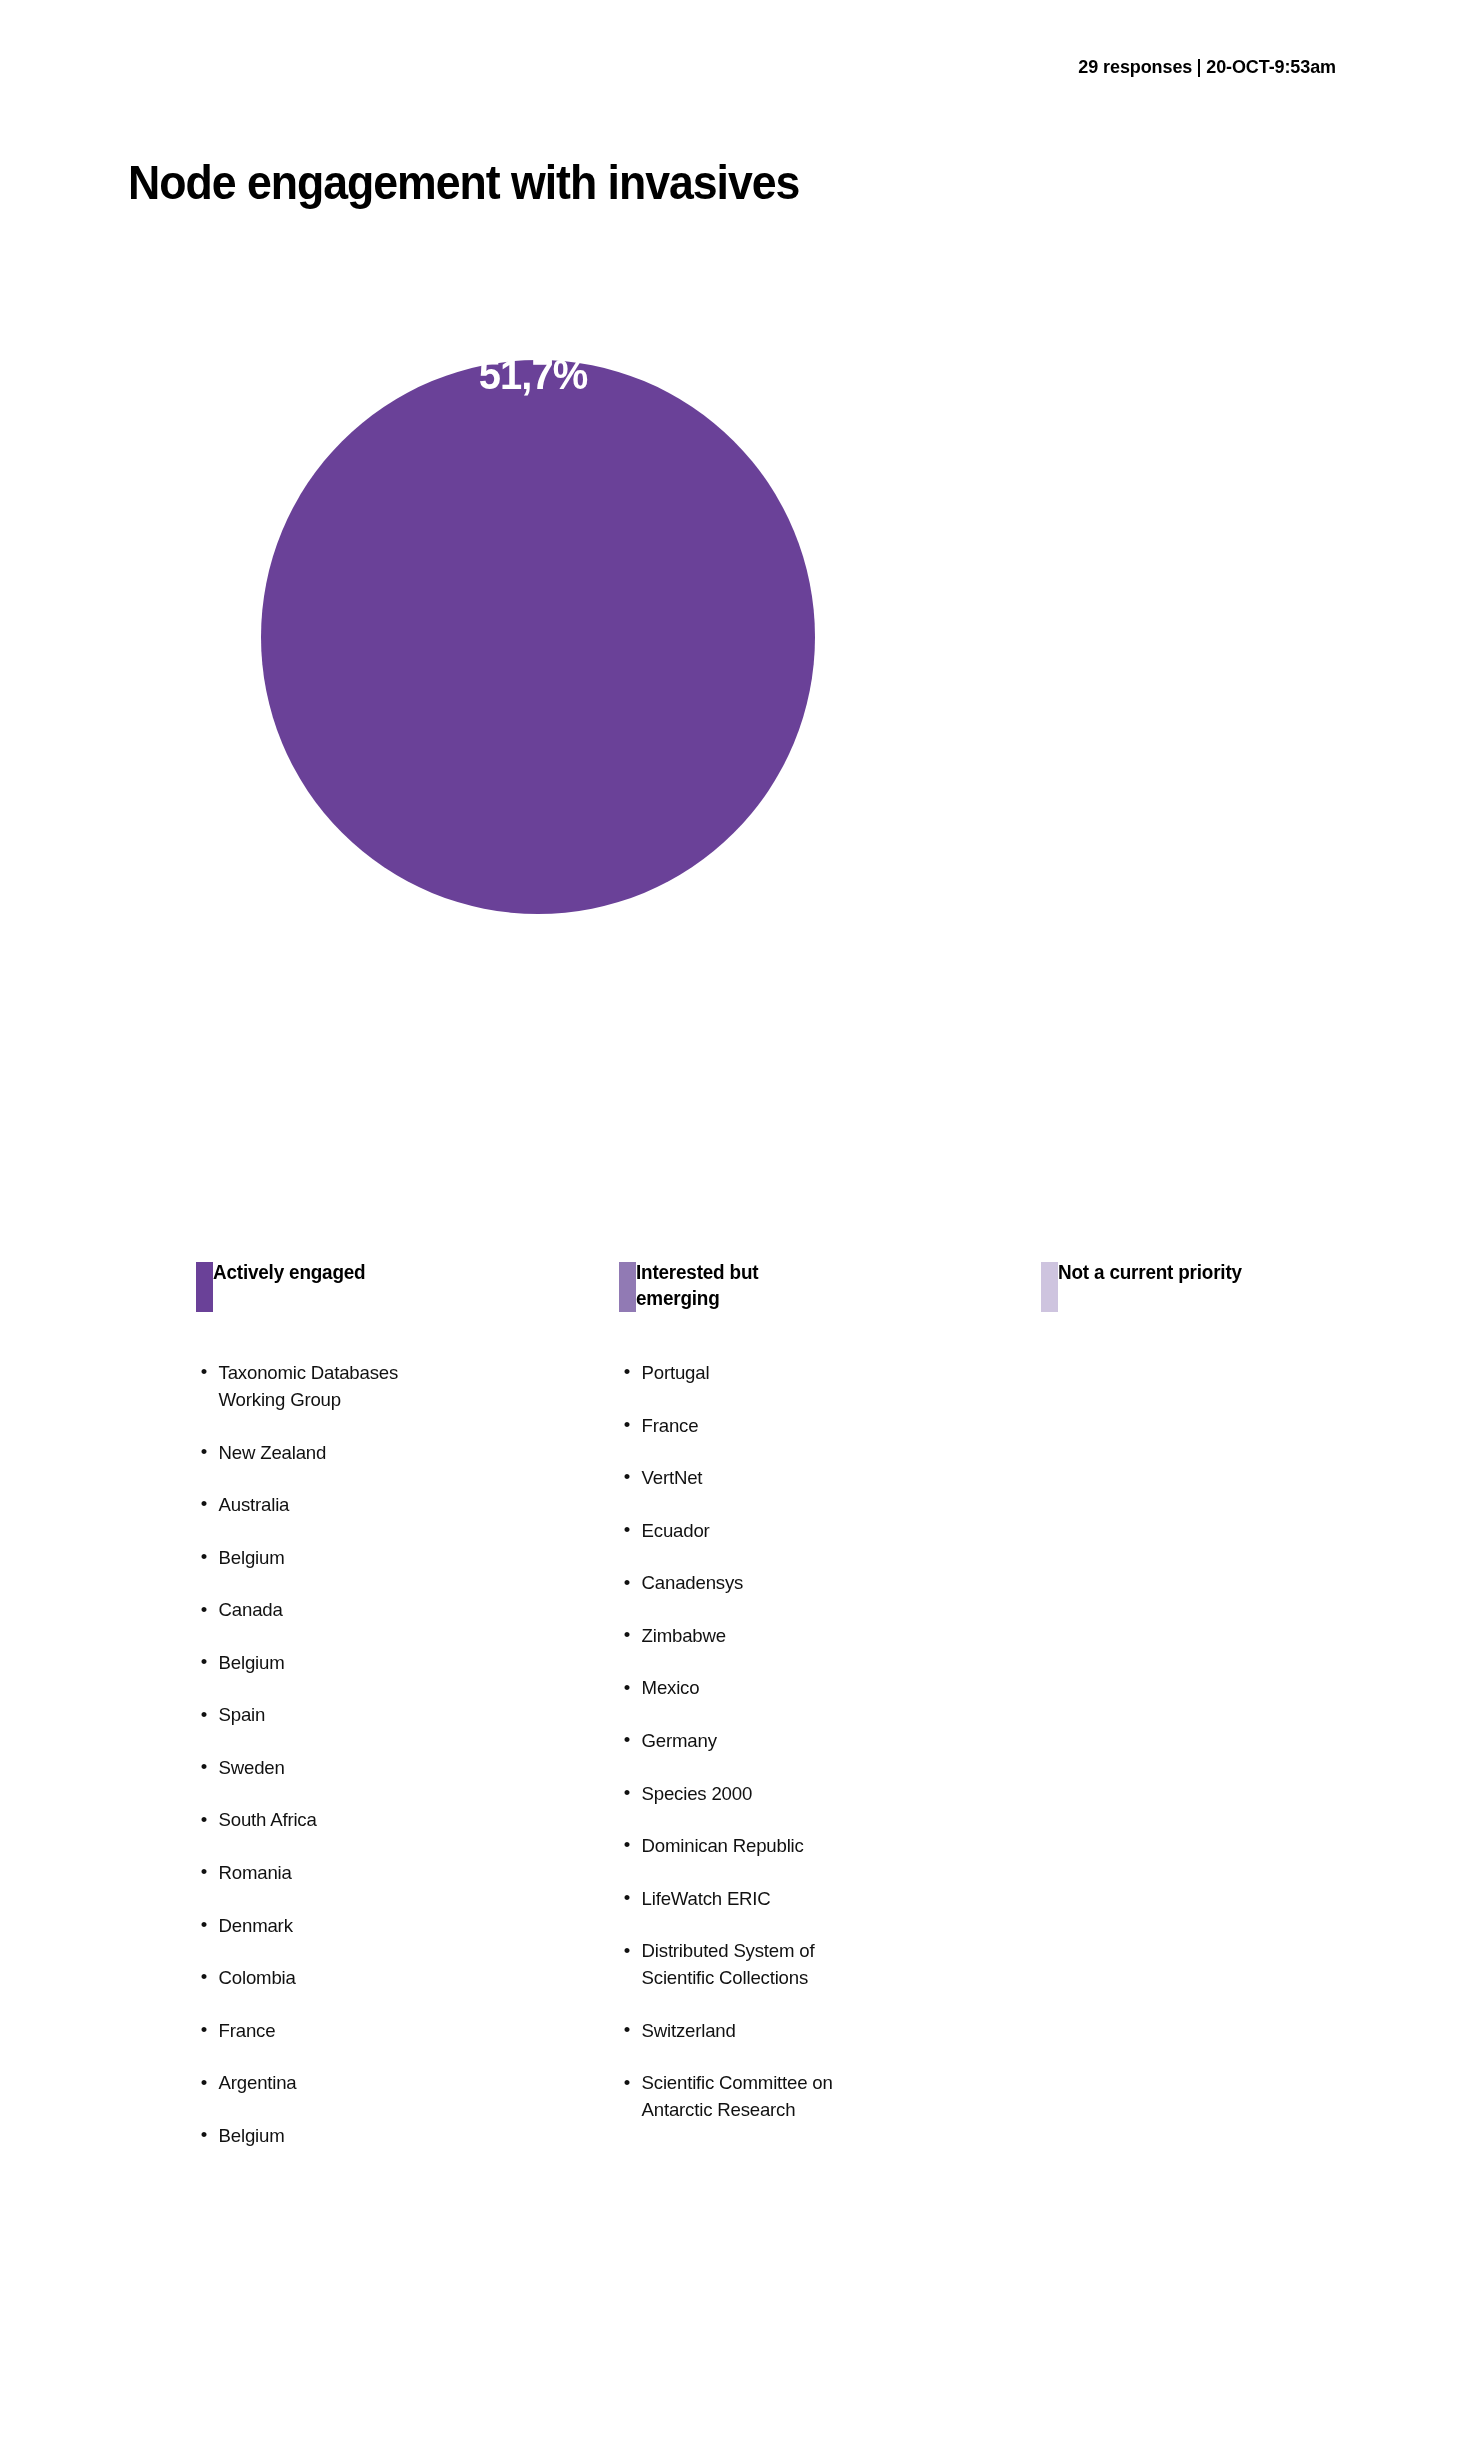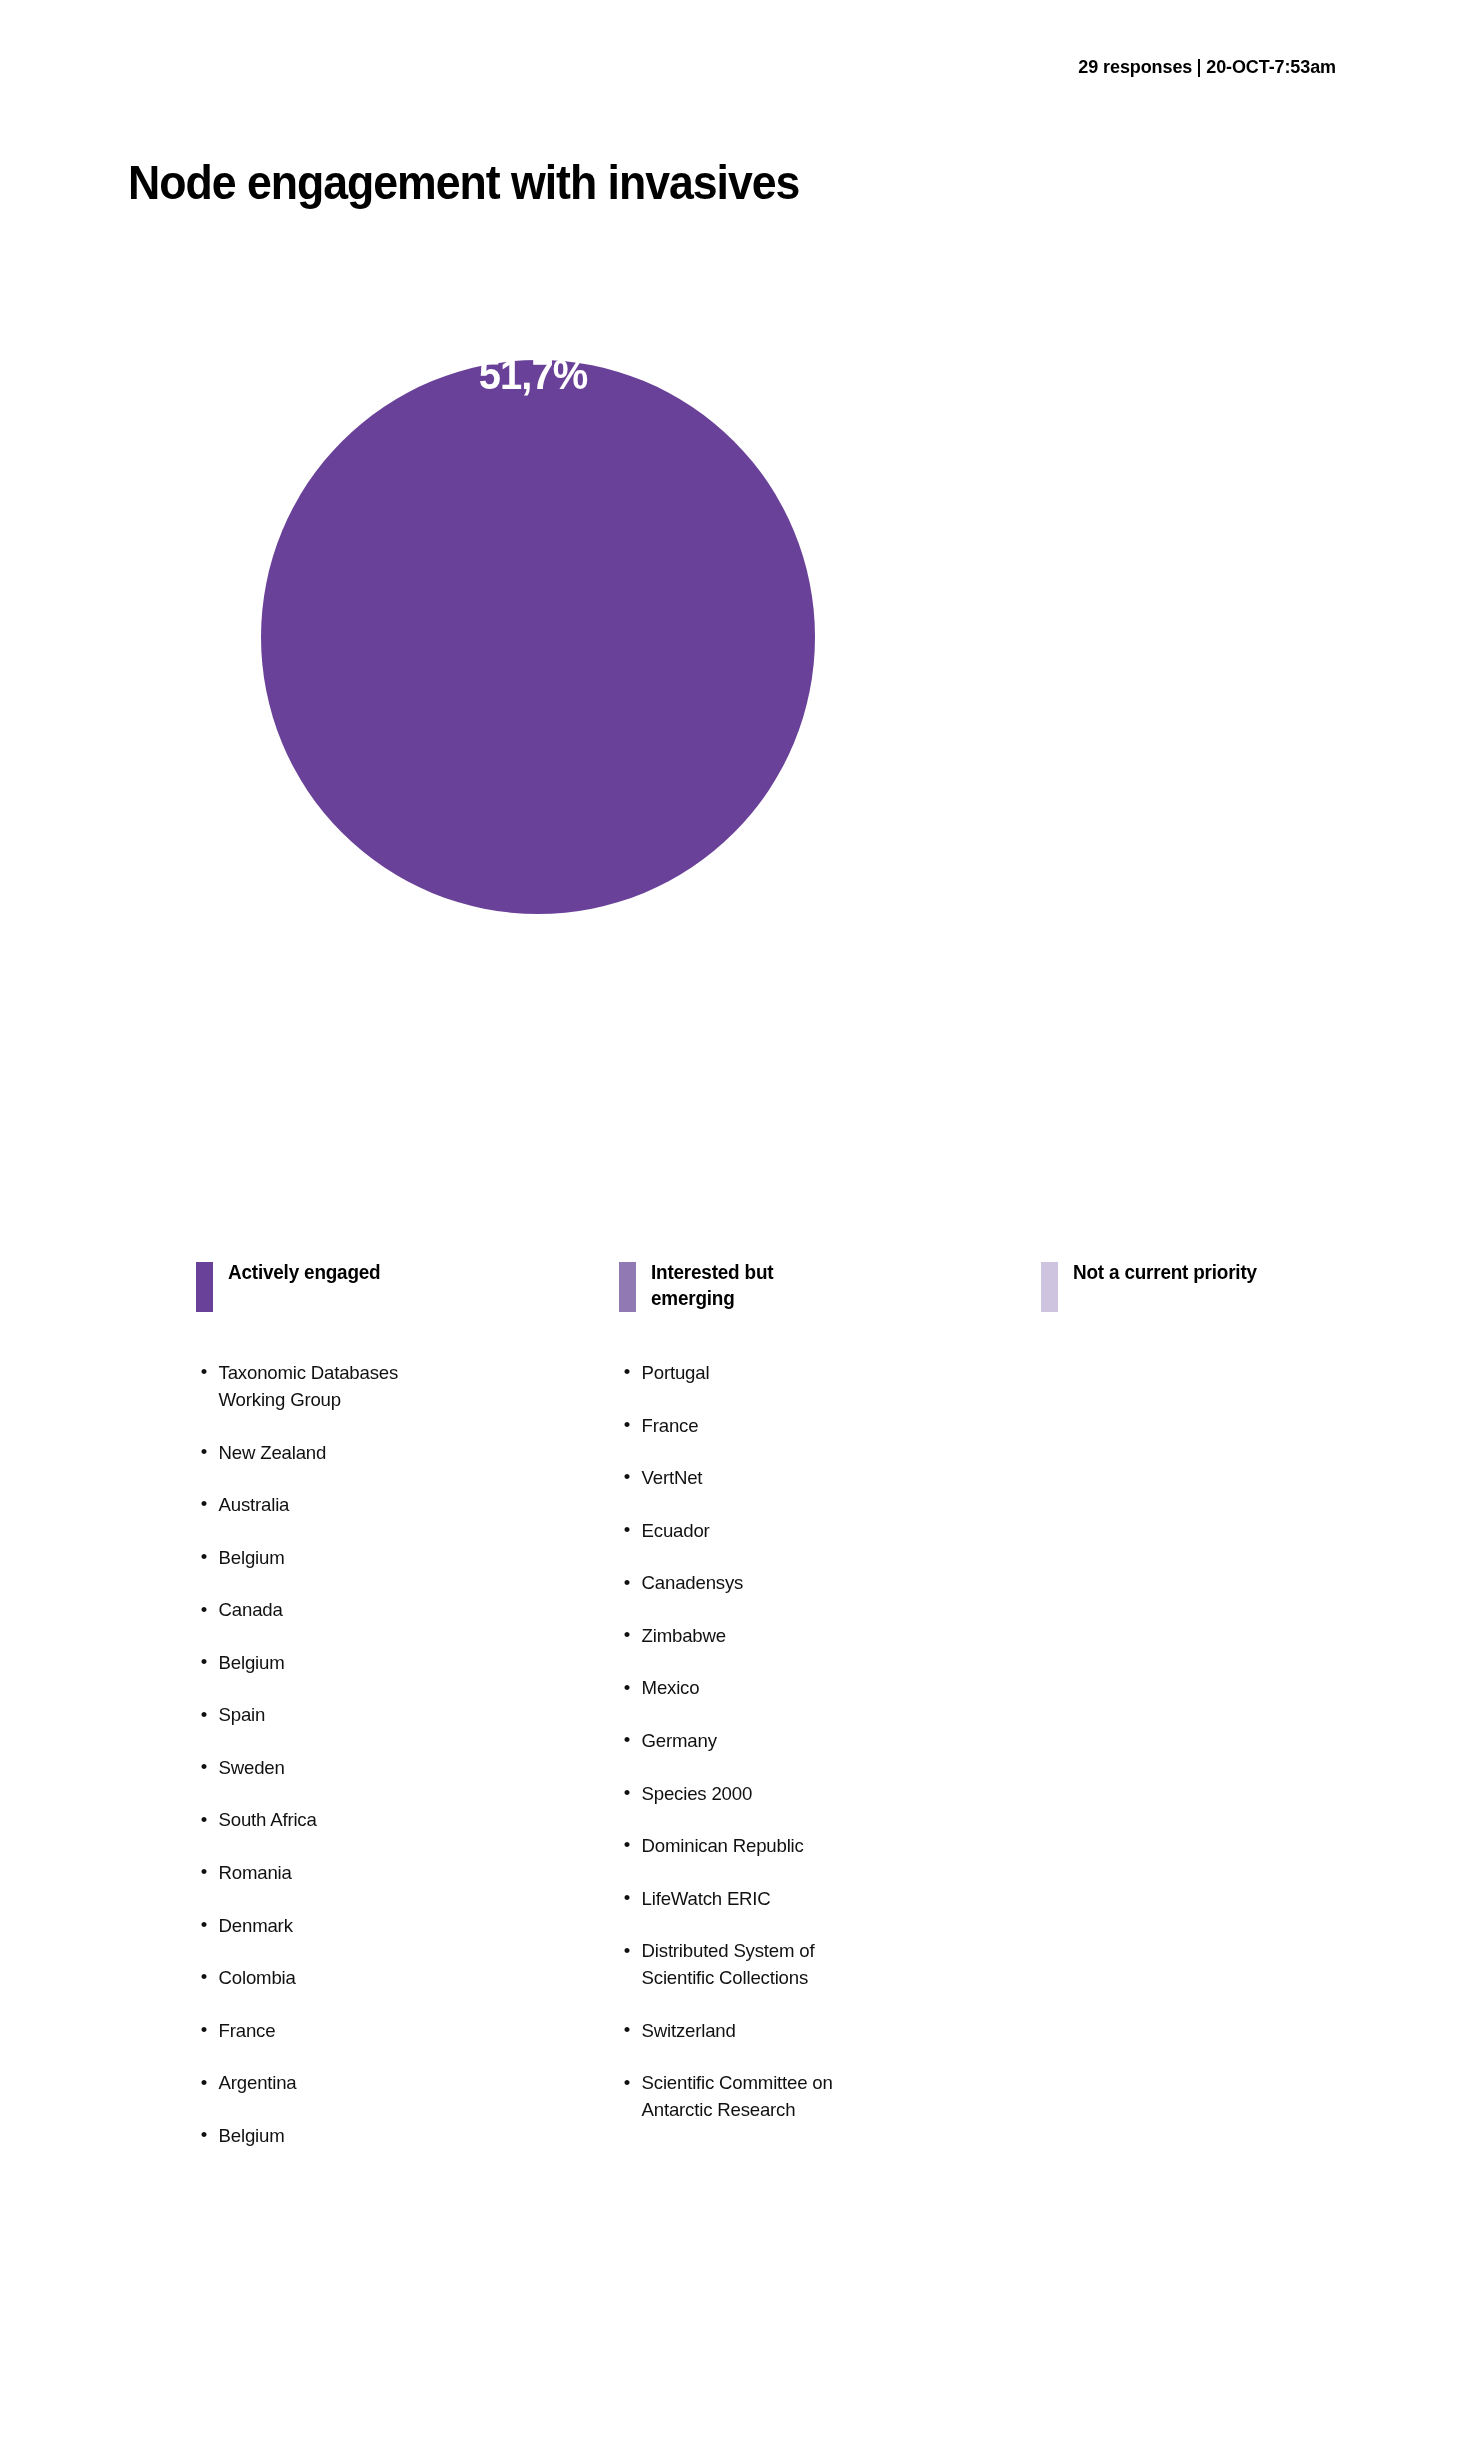--- a/index.html
+++ b/index.html
@@ -101,21 +101,21 @@
     position: absolute;
     left: 0;
     top: 1260px;
     width: 1479px;
     height: 74px;
   }
   .legend-item {
     position: absolute;
     display: flex;
     align-items: flex-start;
-    gap: 15px;
+    gap: 0;
   }
   .legend-swatch {
     width: 17px;
     height: 50px;
     flex: none;
     margin-top: 2px;
   }
   .legend-label {
     font-size: 19.5px;
     font-weight: 700;
@@ -172,21 +172,21 @@
     line-height: 1.42;
     color: #111111;
   }
 </style>
 </head>
 <body style="background: rgb(255, 255, 255);">
 
 <div class="header-meta">
   <span>29 responses</span>
   <span class="sep"></span>
-  <span>20-OCT-7:53am</span>
+  <span>20-OCT-9:53am</span>
 </div>
 
 <div class="page-title">Node engagement with invasives</div>
 
 <div class="bubble-area">
   <div class="bubble" id="bubble-1" style="background: rgb(106, 65, 152);">
     <span class="bubble-label">51,7%</span>
   </div>
 </div>
 

